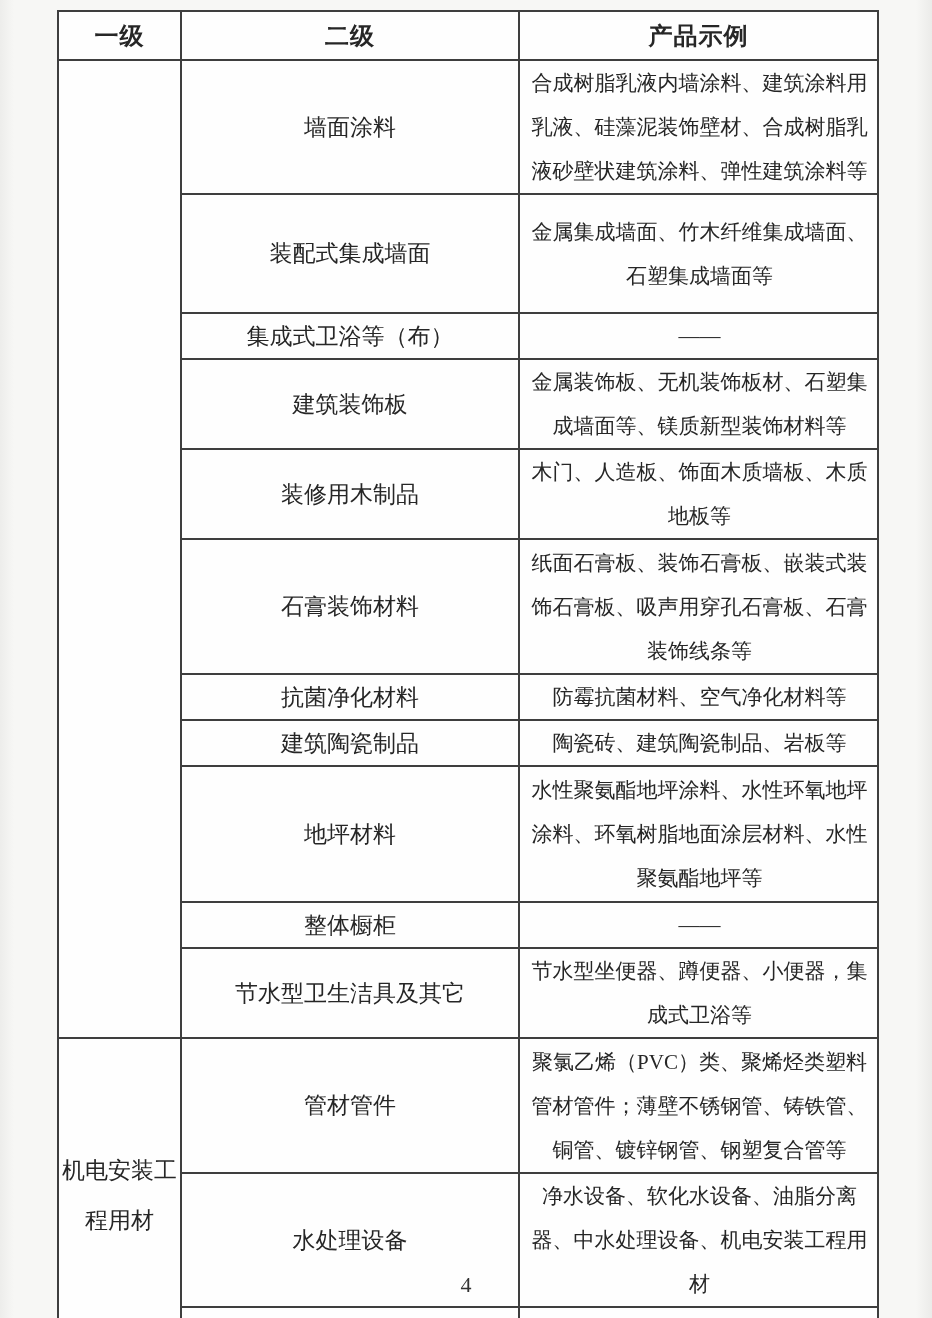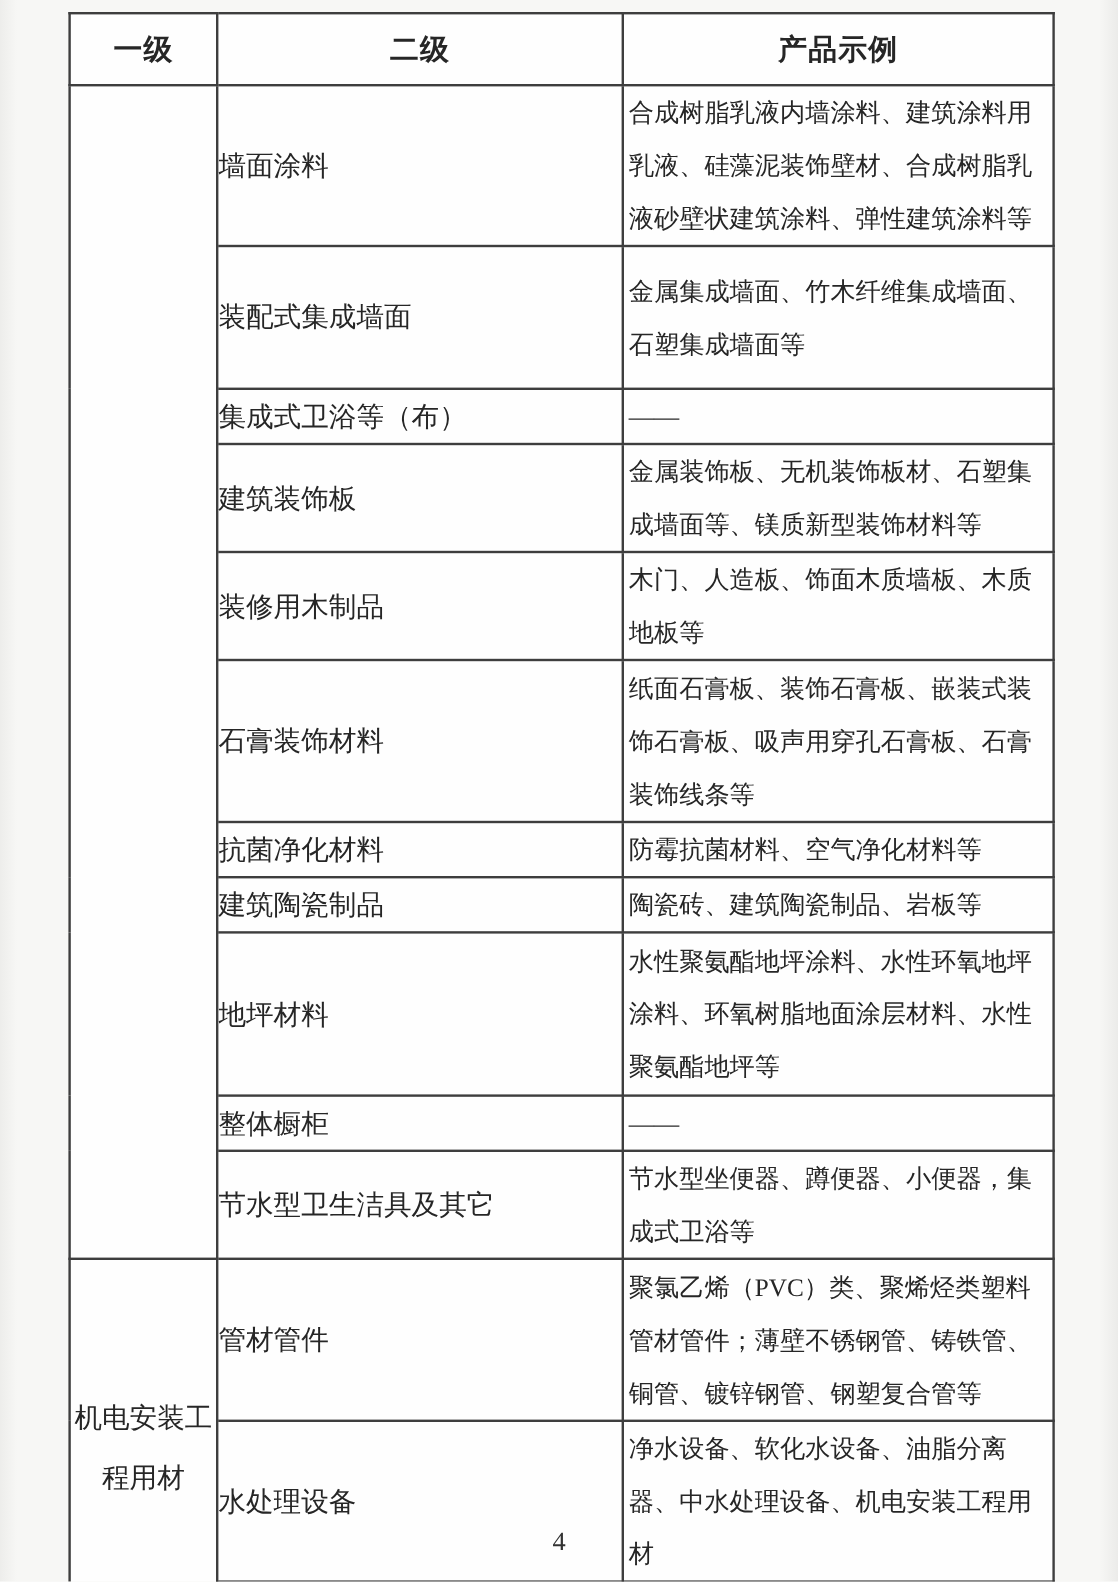--- a/index.html
+++ b/index.html
@@ -36,33 +36,33 @@
     font-weight:bold;
     text-align:center;
     letter-spacing:1px;
   }
   td.l1{
     text-align:center;
     font-size:23px;
     line-height:50px;
   }
   td.l2{
-    text-align:left;
+    text-align:center;
     font-size:23px;
     white-space:nowrap;
   }
   td.ex{
-    text-align:left;
+    text-align:center;
     font-size:21px;
     line-height:44px;
     padding-left:4px;
     padding-right:2px;
   }
   td.ex.nowrap{white-space:nowrap;}
-  tr.hh{height:60px;}
+  tr.hh{height:49px;}
   tr.r1{height:42px;}
   tr.r2{height:89px;}
   tr.r3{height:134px;}
   .page-num{
     position:absolute;
     left:0;top:1272px;width:932px;
     text-align:center;
     font-size:22px;
     color:#333;
   }

